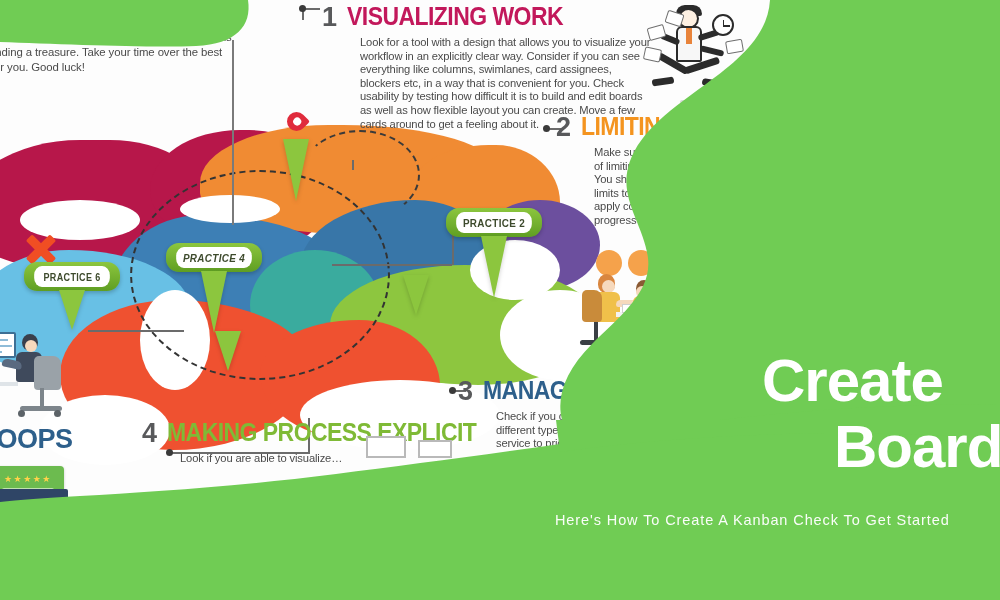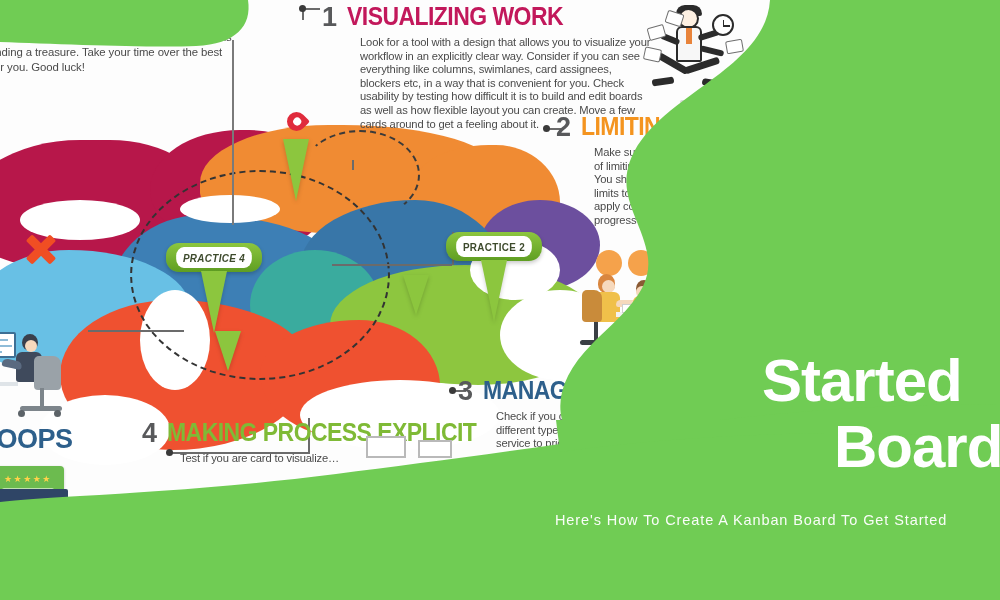--- a/index.html
+++ b/index.html
@@ -402,21 +402,21 @@
         <span class="sec-title t-navy">MANAGING FLOW</span>
       </div>
       <div class="sec-body">Check if you can easily set different types of classes of service to prioritize…</div>
     </div>
 
     <div class="sec" style="left:142px;top:420px;width:300px;">
       <div class="sec-head">
         <span class="sec-num">4</span>
         <span class="sec-title t-green">MAKING PROCESS EXPLICIT</span>
       </div>
-      <div class="sec-body">Test if you are card to visualize…</div>
+      <div class="sec-body">Look if you are able to visualize…</div>
     </div>
 
     <div style="position:absolute;left:-30px;top:424px;font-weight:bold;font-size:27px;color:#2d5f8b;letter-spacing:-0.5px;">…OOPS</div>
 
     <div class="illus" style="left:640px;top:2px;width:108px;height:104px;">
       <div class="runner-hair"></div>
       <div class="runner-head"></div>
       <div class="runner-body"></div>
       <div class="runner-tie"></div>
       <div class="runner-arm" style="left:20px;top:34px;width:20px;height:6px;transform:rotate(22deg);"></div>
@@ -489,21 +489,21 @@
     <div class="xmark" style="left:24px;top:232px;">
       <span></span>
         <span></span>
     </div>
 
 
     <div class="pin" style="left:248px;top:140px;">
       <div class="pin-tail pin-tail-long"></div>
     </div>
 
-    <div class="pin" style="left:446px;top:208px;margin-top:24px;">
+    <div class="pin" style="left:446px;top:208px;">
       <div class="pin-bubble">
         <div class="pin-inner">PRACTICE 2</div>
       </div>
       <div class="pin-tail pin-tail-long"></div>
     </div>
 
     <div class="pin" style="left:368px;top:276px;">
       <div class="pin-tail pin-tail-mid"></div>
     </div>
 
@@ -511,20 +511,26 @@
       <div class="pin-bubble">
         <div class="pin-inner">PRACTICE 4</div>
       </div>
       <div class="pin-tail pin-tail-long"></div>
     </div>
 
     <div class="pin" style="left:180px;top:332px;">
       <div class="pin-tail pin-tail-mid"></div>
     </div>
 
+    <div class="pin" style="left:24px;top:262px;">
+      <div class="pin-bubble">
+        <div class="pin-inner" style="font-size:10.5px;">PRACTICE 6</div>
+      </div>
+      <div class="pin-tail pin-tail-mid"></div>
+    </div>
 
   </div>
 
   <div class="overlay-green">
     <svg width="1000" height="600" viewBox="0 0 1000 600" xmlns="http://www.w3.org/2000/svg">
 
       <path d="M0,0 L248,0 C252,26 236,44 196,46 C150,48 60,44 0,42 Z" fill="#70cc54"></path>
 
       <path d="M1000,0 L770,0
                C768,34 742,58 706,84
@@ -539,18 +545,18 @@
                C540,448 430,462 336,474
                C242,486 150,492 80,496
                C44,498 18,500 0,502 Z" fill="#70cc54"></path>
 
       <path d="M556,420 L1000,420 L1000,440
                C880,428 700,432 560,452 Z" fill="#70cc54"></path>
     </svg>
   </div>
 
   <div class="headline">
-    <span>Started</span>
+    <span>Create</span>
     <span class="l2">Board</span>
   </div>
-  <div class="subline">Here's How To Create A Kanban Board To Get Started</div>
+  <div class="subline">Here's How To Create A Kanban Check To Get Started</div>
 
 </div>
 
 </body></html>

